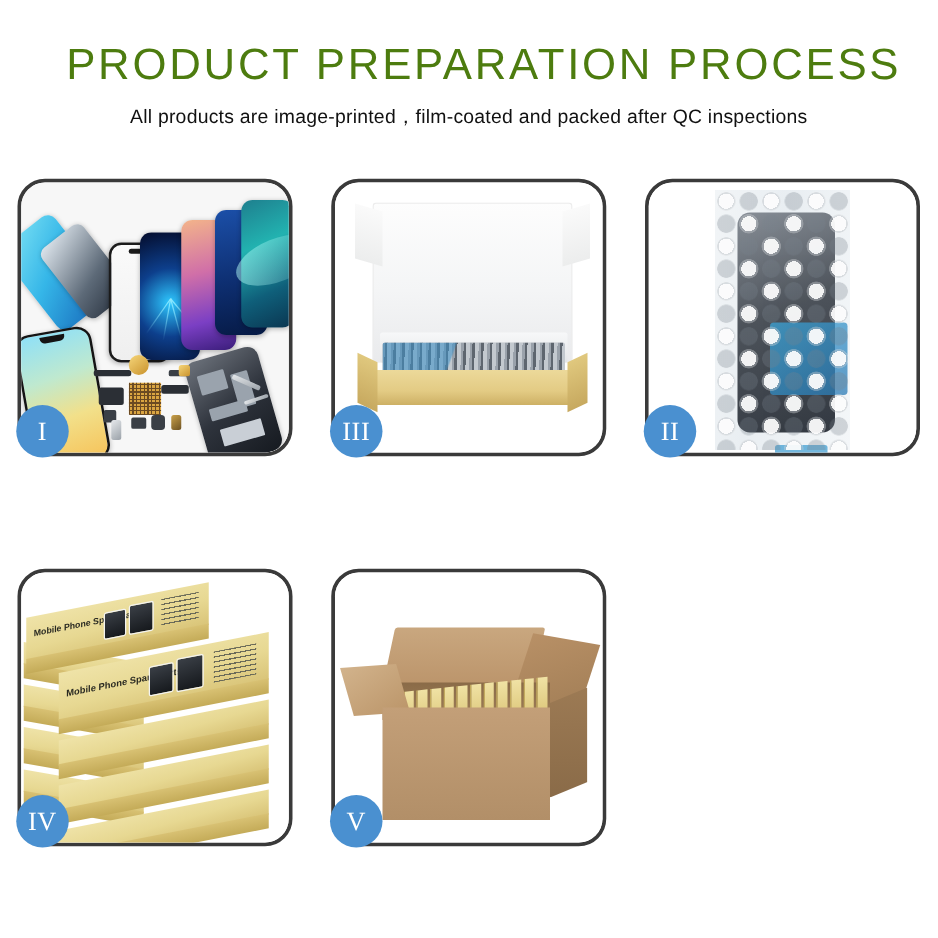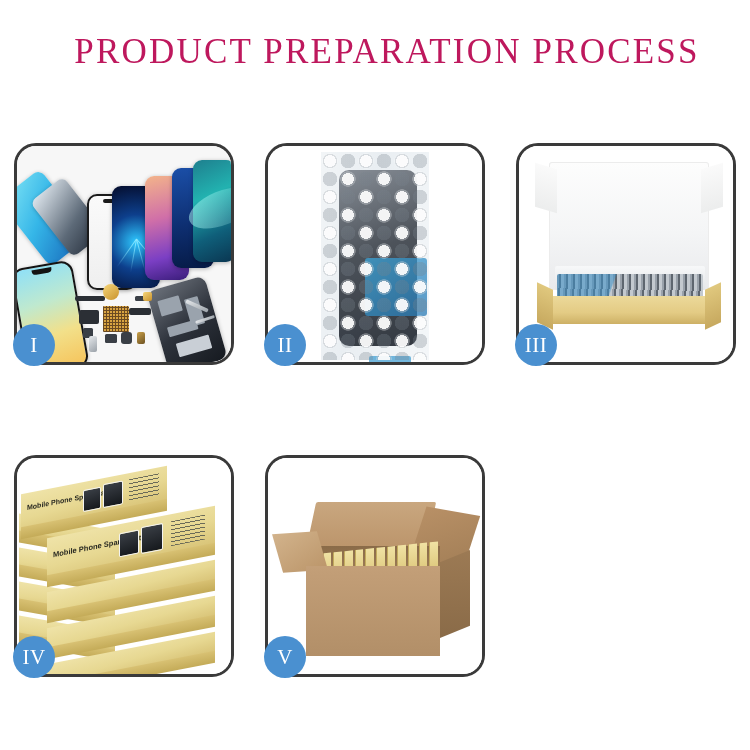--- a/index.html
+++ b/index.html
@@ -11,24 +11,24 @@
     position:relative;
   }
   .page{width:750px;height:750px;position:relative;}
 
   
   .header{text-align:center;padding-top:34px;}
   .title{
     font-size:35px;
     font-weight:500;
     letter-spacing:2.2px;
-    color:#be185d;
+    color:#4d7c0f;
     line-height:1;
     white-space:nowrap;
-    font-family:Liberation Serif, serif;
+    font-family:Liberation Sans, sans-serif;
     margin-left:24px;
   }
   .subtitle{
     margin-top:14px;
     font-size:15.5px;
     font-weight:400;
     letter-spacing:0.2px;
     color:#111;
     white-space:nowrap;
     font-family:"Liberation Sans", sans-serif;
@@ -354,20 +354,21 @@
     background:rgba(150,120,84,.55);
   }
 </style>
 </head>
 <body>
 
 <div class="page">
 
   <div class="header">
     <div class="title">PRODUCT PREPARATION PROCESS</div>
+    <div class="subtitle">All products are image-printed，film-coated and packed after QC inspections</div>
   </div>
 
   <div class="grid">
 
     <div class="panel">
       <div class="panel-inner p1">
         <div class="phone-fan">
           <div class="scr a"></div>
           <div class="scr a2"></div>
           <div class="scr b">
@@ -411,46 +412,46 @@
           <div class="pt" style="left:104px;top:186px;width:11px;height:12px;border-radius:3px;"></div>
           <div class="pt gold" style="left:120px;top:186px;width:8px;height:12px;border-radius:2px;background:linear-gradient(140deg,#caa14a,#6d5222);"></div>
           <div class="pt silver" style="left:168px;top:158px;width:24px;height:4px;transform:rotate(24deg);"></div>
           <div class="pt silver" style="left:178px;top:172px;width:20px;height:3px;transform:rotate(-18deg);"></div>
         </div>
       </div>
       <div class="badge">I</div>
     </div>
 
     <div class="panel">
-      <div class="panel-inner p2">
-        <div class="bubble-pack">
-          <div class="bw-inner">
-            <div class="bw-blue"></div>
-            <div class="bw-blue2"></div>
-          </div>
-          <div class="bubbles2"></div>
-          <div class="bubbles"></div>
-        </div>
-      </div>
-      <div class="badge">II</div>
-    </div>
-
-    <div class="panel">
       <div class="panel-inner p3">
         <div>
           <div class="m-lid"></div>
           <div class="m-foam"></div>
           <div class="m-parts"></div>
           <div class="m-front"></div>
         </div>
       </div>
       <div class="badge">III</div>
     </div>
 
     <div class="panel">
+      <div class="panel-inner p2">
+        <div class="bubble-pack">
+          <div class="bw-inner">
+            <div class="bw-blue"></div>
+            <div class="bw-blue2"></div>
+          </div>
+          <div class="bubbles2"></div>
+          <div class="bubbles"></div>
+        </div>
+      </div>
+      <div class="badge">II</div>
+    </div>
+
+    <div class="panel">
       <div class="panel-inner p4">
         <div class="stack">
 
           <div class="kbox" style="left:2px;top:58px;width:96px;height:18px;transform:skewY(10deg);">
               <span class="side"></span>
             </div>
           <div class="kbox" style="left:2px;top:92px;width:96px;height:18px;transform:skewY(10deg);">
               <span class="side"></span>
             </div>
           <div class="kbox" style="left:2px;top:126px;width:96px;height:18px;transform:skewY(10deg);">

